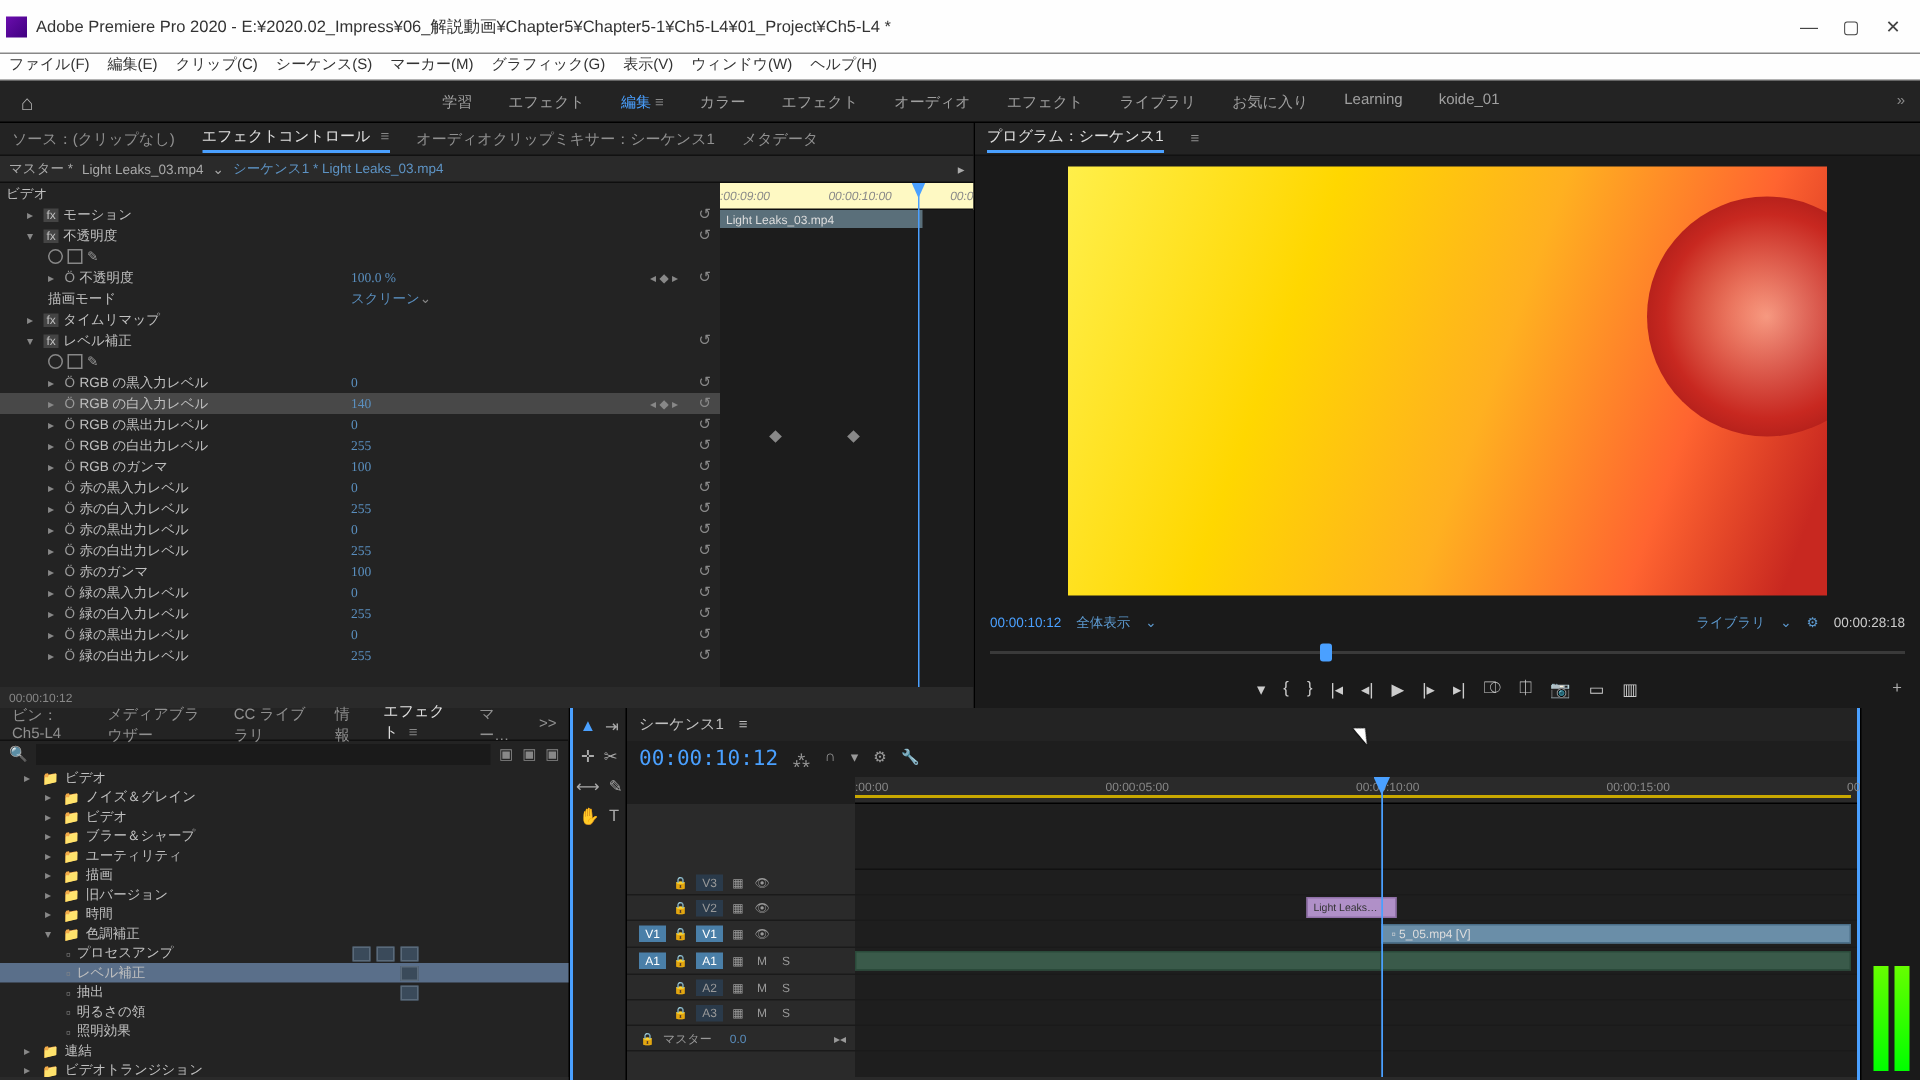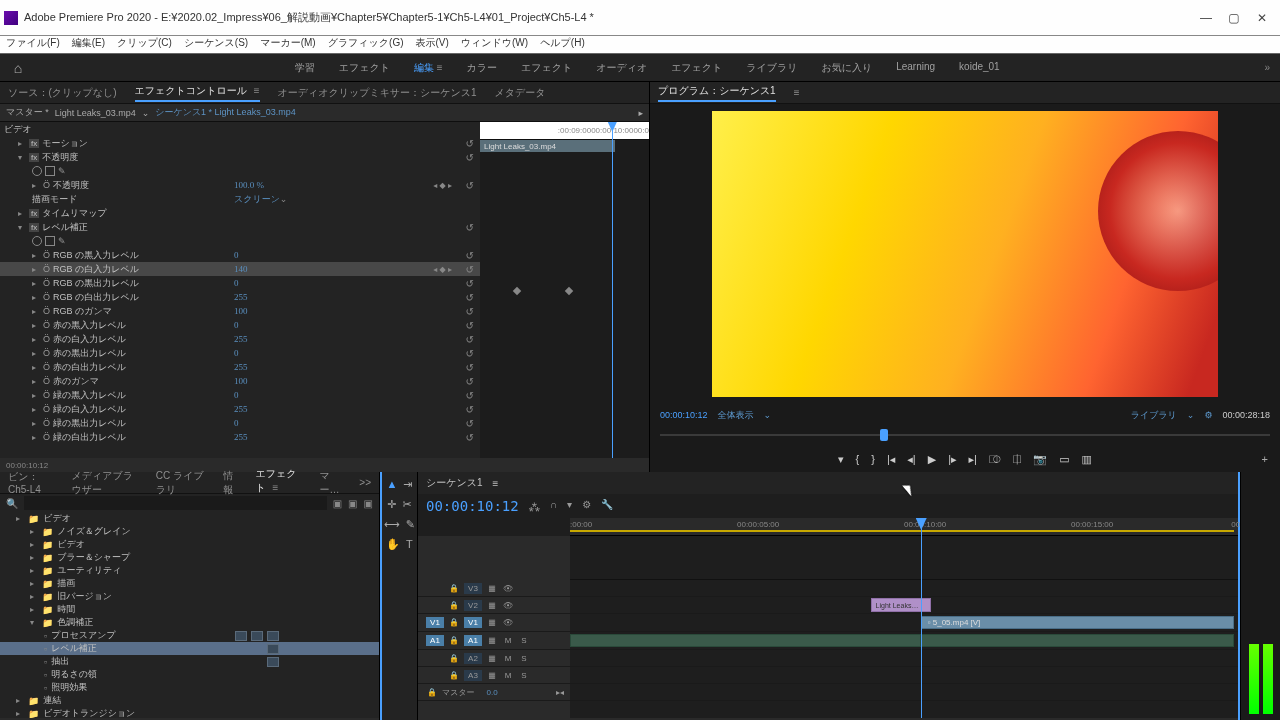--- a/index.html
+++ b/index.html
@@ -28,21 +28,21 @@
 .ep-row { height: 14px; display: flex; align-items: center; padding-left: 4px; color: #c0c0c0; position: relative; }
 .ep-row.selected { background: #484848; }
 .ep-row .name { flex: 0 0 230px; display: flex; align-items: center; gap: 3px; }
 .ep-row .val { color: #5a8fbf; font-family: Liberation Serif, serif; }
 .ep-row .chev { width: 8px; color: #888; font-size: 8px; }
 .ep-row .circle { width: 10px; height: 10px; border: 1px solid #888; border-radius: 50%; }
 .ep-row .clock { font-size: 9px; color: #999; }
 .ep-row .reset { position: absolute; right: 6px; color: #888; font-size: 10px; }
 .ep-row .kf { position: absolute; right: 28px; color: #888; font-size: 8px; display: flex; gap: 2px; }
 .timeline-strip { flex: 1; background: #1c1c1c; position: relative; }
-.ts-ruler { height: 18px; background: #ffffff; display: flex; align-items: center; justify-content: flex-end; font-size: 8px; color: #888; border-bottom: 1px solid #0e0e0e; position: relative; }
+.ts-ruler { height: 18px; background: #fef9c3; display: flex; align-items: center; justify-content: space-between; font-size: 8px; color: #888; border-bottom: 1px solid #0e0e0e; position: relative; font-style: italic; }
 .ts-playhead { position: absolute; left: 78%; top: 0; bottom: 0; width: 1px; background: #4aa0ff; }
 .ts-playhead::before { content: ''; position: absolute; top: 0; left: -4px; width: 9px; height: 10px; background: #4aa0ff; clip-path: polygon(0 0,100% 0,50% 100%); }
 .ts-clip { position: absolute; top: 18px; left: 0; right: 34px; height: 12px; background: #5a6f7a; font-size: 8px; color: #ddd; padding-left: 4px; display: flex; align-items: center; }
 .kf-dia { position: absolute; width: 6px; height: 6px; background: #888; transform: rotate(45deg); }
 .footer-strip { height: 14px; background: #2a2a2a; display: flex; align-items: center; padding: 0 6px; font-size: 8px; color: #888; }
 .right-top { flex: 1; display: flex; flex-direction: column; background: #1a1a1a; }
 .program-body { flex: 1; display: flex; align-items: center; justify-content: center; background: #1a1a1a; padding: 6px; }
 .preview { width: 506px; height: 286px; background: linear-gradient(110deg,#ffef4a 0%,#ffd700 30%,#ffb020 55%,#ff6430 78%,#c82820 95%); position: relative; overflow: hidden; }
 .preview::after { content:''; position: absolute; right: -40px; top: 20px; width: 160px; height: 160px; background: radial-gradient(circle,#fff6 0%,#c82820 60%,#8a1010 100%); border-radius: 50%; }
 .transport { height: 22px; display: flex; align-items: center; padding: 0 10px; font-size: 9px; color: #5d9ad0; gap: 10px; }

